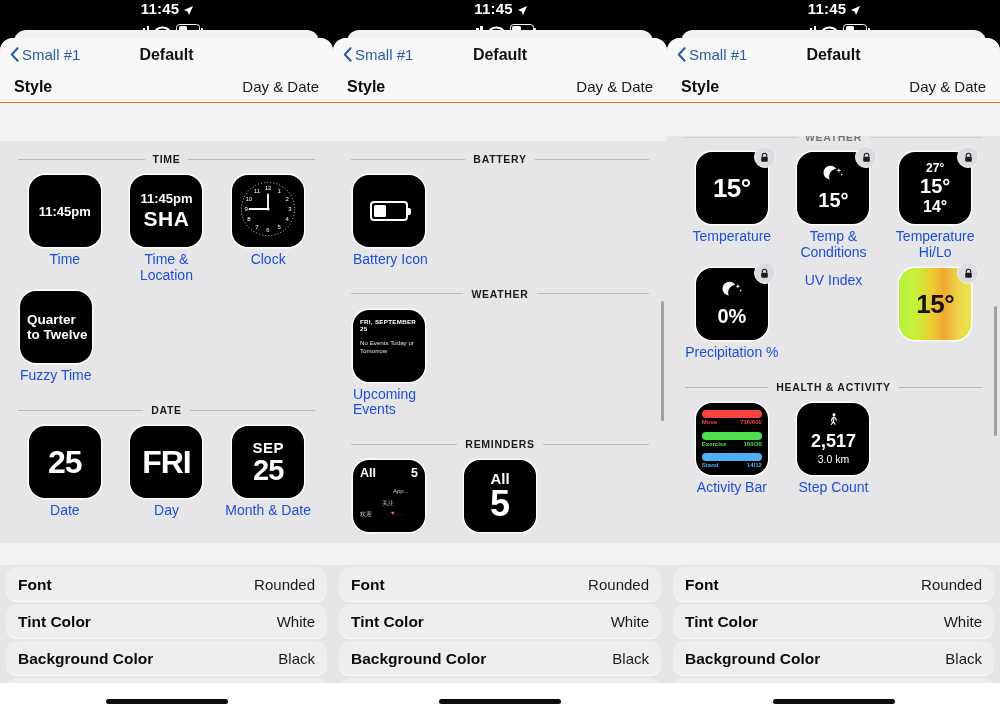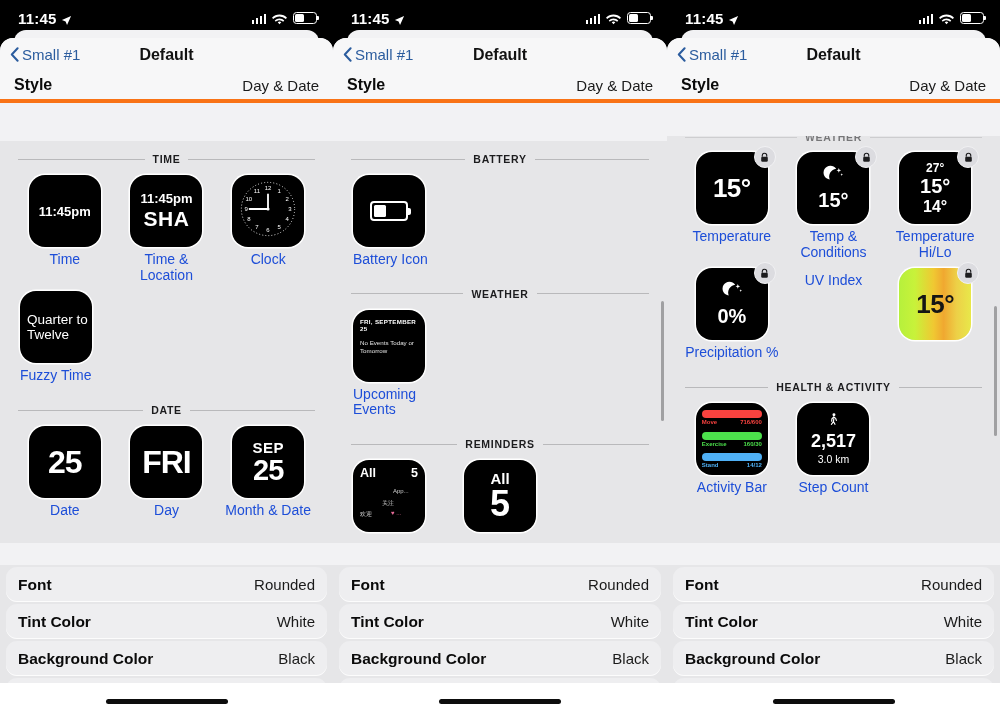--- a/index.html
+++ b/index.html
@@ -22,20 +22,21 @@
   
   .statusbar {
     position: relative;
     height: 36px;
     background: #000;
     display: flex;
     align-items: center;
     justify-content: space-between;
     padding: 0 16px 0 18px;
     color: #fff;
+    flex-direction: column;
   }
   .sb-time {
     font-size: 15px; font-weight: bold; letter-spacing: .2px;
     display: flex; align-items: center; gap: 4px;
   }
   .loc-arrow {
     display: inline-block; width: 11px; height: 11px;
     position: relative; top: -1px;
   }
   .sb-right { display: flex; align-items: center; gap: 6px; }
@@ -78,21 +79,21 @@
     position: absolute; left: 0; right: 0; text-align: center;
     font-size: 16px; font-weight: bold; color: #121212;
     pointer-events: none;
   }
 
   
   .style-row {
     height: 32px; background: #f7f7f8;
     display: flex; align-items: center; justify-content: space-between;
     padding: 0 14px;
-    border-bottom: 4px solid #f97316;
+    border-bottom: 1px solid #f97316;
   }
   .style-row .lbl { font-size: 16px; font-weight: bold; color: #0b0b0b; }
   .style-row .val { font-size: 15px; color: #1b1b1b; }
 
   
   .body {
     position: absolute; top: 103px; left: 0; right: 0; bottom: 170px;
     background: #e6e6e8;
     overflow: hidden;
   }
@@ -140,21 +141,21 @@
     width: 22px; height: 22px; border-radius: 50%;
     background: #dcdce0; border: 1.5px solid #f1f1f3;
     display: flex; align-items: center; justify-content: center;
   }
 
   
   .t-time { font-size: 13px; font-weight: bold; }
   .t-sha { font-size: 21px; font-weight: bold; letter-spacing: .5px; margin-top: 1px; }
   .t-big { font-size: 32px; font-weight: bold; letter-spacing: -1px; }
   .t-fuzzy {
-    font-size: 13.5px; font-weight: normal; line-height: 1.16;
+    font-size: 13.5px; font-weight: bold; line-height: 1.16;
     align-self: flex-start; padding-left: 7px; text-align: left; width: 100%;
   }
   .t-mon { font-size: 15px; font-weight: bold; letter-spacing: .5px; line-height: 1; }
   .t-mon-num { font-size: 29px; font-weight: bold; letter-spacing: -1px; line-height: 1; margin-top: 1px; }
   .t-deg { font-size: 26px; font-weight: bold; letter-spacing: -.5px; }
   .t-deg-sm { font-size: 20px; font-weight: bold; }
   .t-hi { font-size: 12px; font-weight: bold; }
   .t-lo { font-size: 16px; font-weight: bold; }
   .t-uv { font-size: 14px; font-weight: bold; line-height: 1; }
   .t-uvnum { font-size: 25px; font-weight: bold; line-height: 1.05; }

